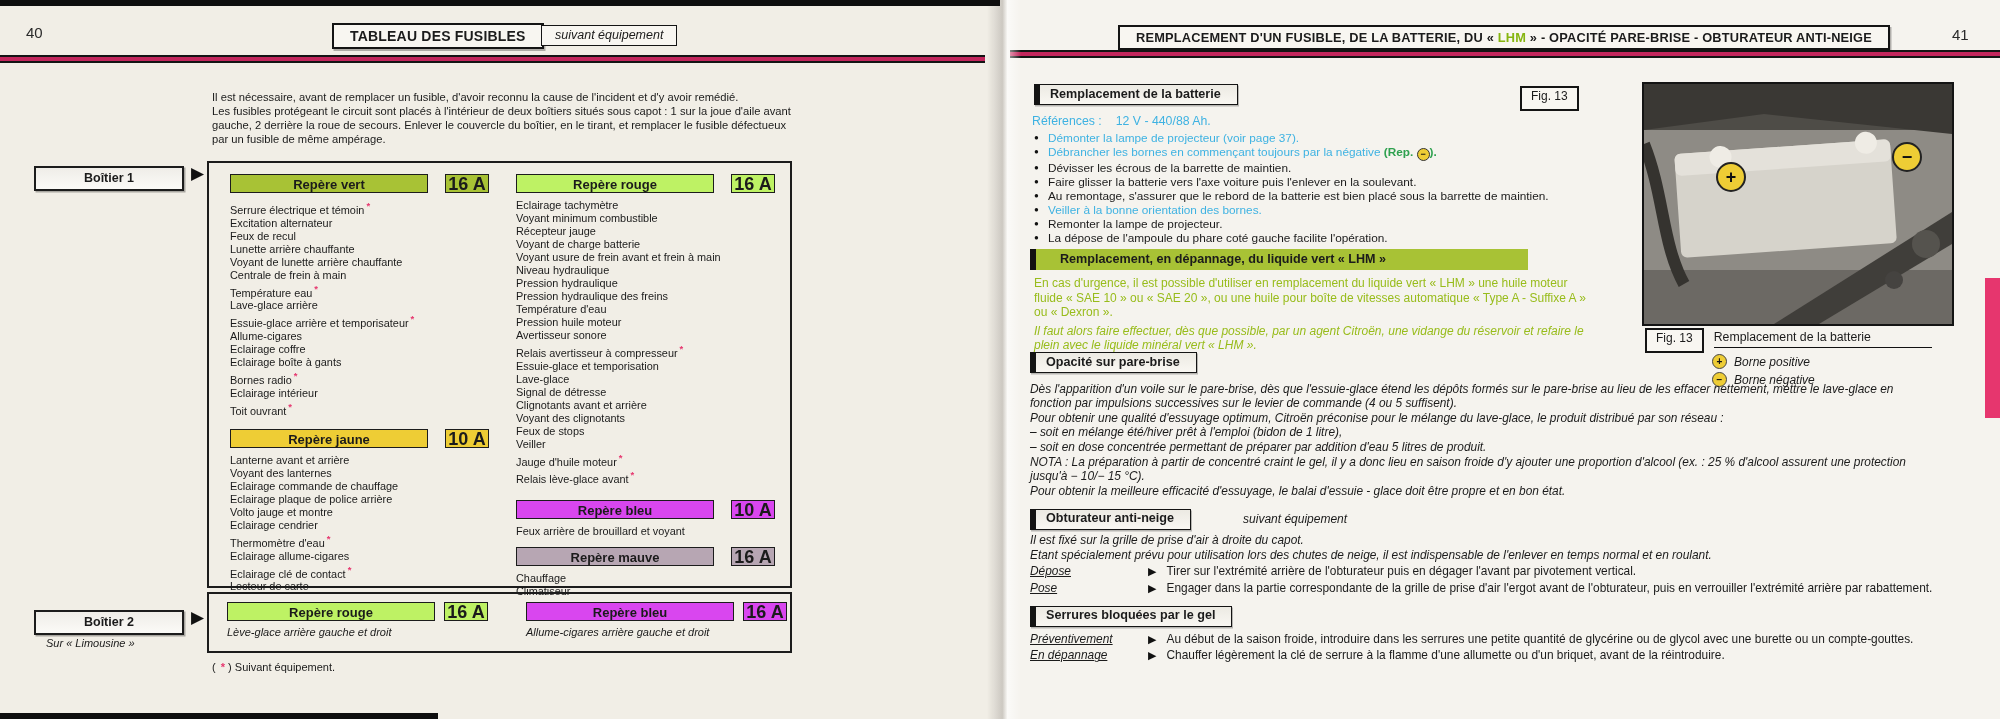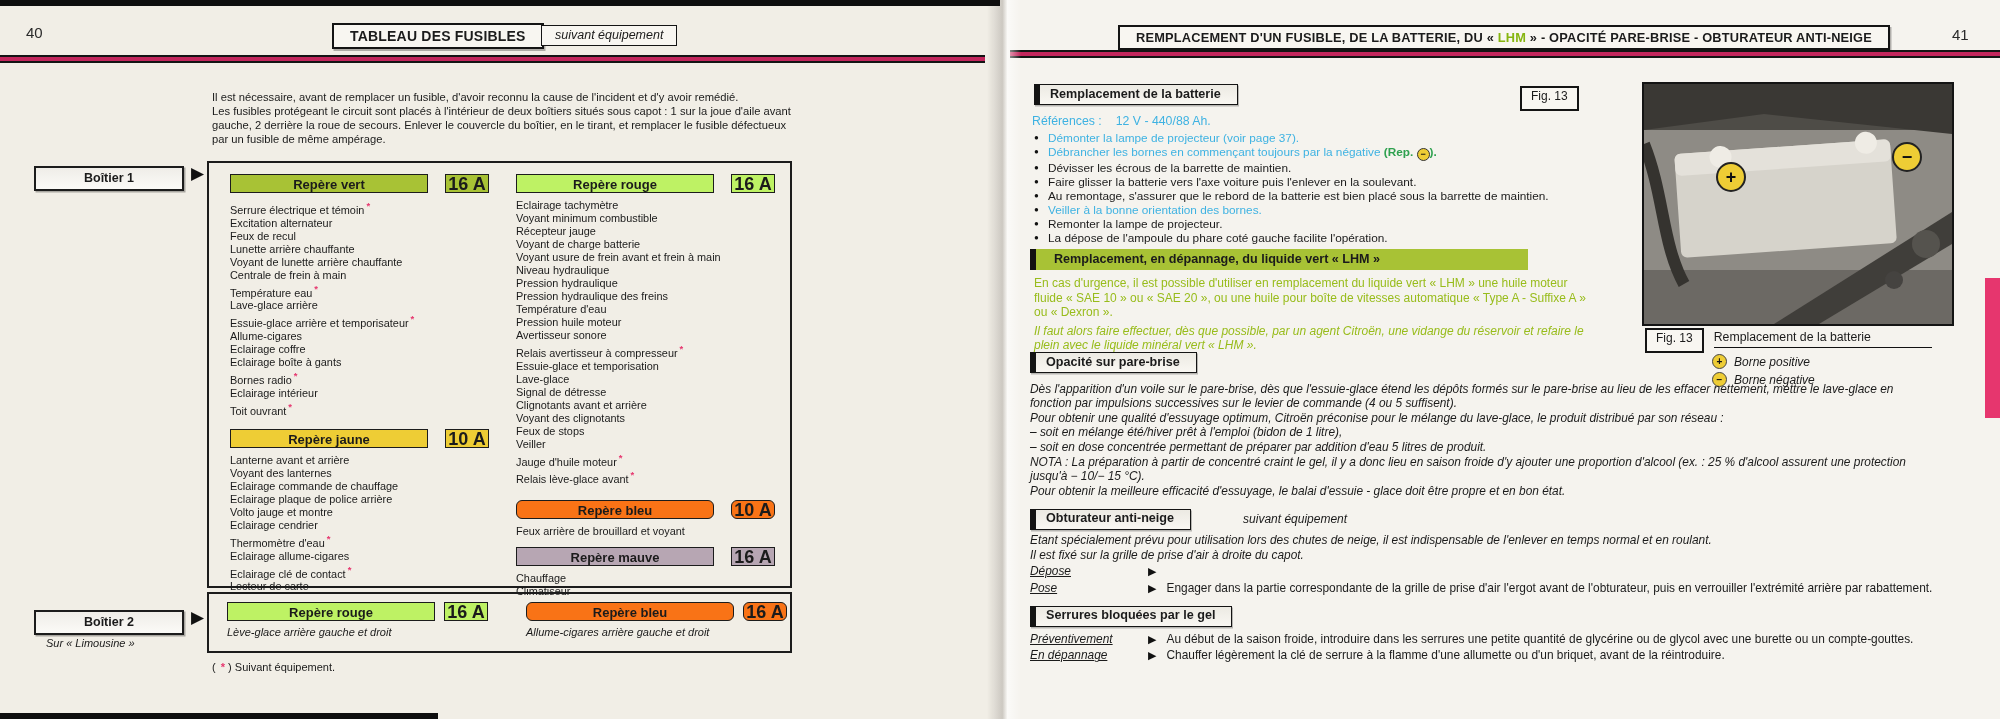--- a/index.html
+++ b/index.html
@@ -32,21 +32,21 @@
   .bsub{position:absolute;font-style:italic;font-size:11px;}
 
   .fusebox{position:absolute;border:2px solid #1c1c1c;background:transparent;}
   .box1{left:207px;top:161px;width:585px;height:427px;display:flex;gap:24px;padding:11px 0 0 21px;box-sizing:border-box;}
   .box2{left:207px;top:592px;width:585px;height:61px;display:flex;gap:38px;padding:8px 0 0 18px;box-sizing:border-box;}
   .fcol{width:262px;flex:none;}
   .fuse-hdr-row{display:flex;gap:17px;margin-bottom:6px;}
   .fuse-hdr{flex:0 0 198px;height:19px;line-height:19px;text-align:center;font-weight:700;font-size:13px;border:1px solid #1c1c1c;box-sizing:border-box;}
   .fuse-amp{width:44px;height:19px;line-height:19px;text-align:center;font-weight:700;font-size:18px;border:1px solid #1c1c1c;box-sizing:border-box;flex:none;}
   .bg-green{background:#a8c235;} .bg-yellow{background:#eecd35;} .bg-red{background:#bef264;text-align:center;}
-  .bg-cyan{background:#f97316;border-radius:6px;} .bg-mauve{background:#b7a6b3;}
+  .bg-cyan{background:#d946ef;} .bg-mauve{background:#b7a6b3;}
   .fuse-item{font-size:10.9px;line-height:13px;}
   .gap16{margin-top:12px;} .gap14{margin-top:14px;} .gap10{margin-top:9px;}
   .star{color:#e6366e;font-weight:700;font-size:9.5px;vertical-align:super;margin-left:2px;}
   .b2cell .fuse-hdr{flex-basis:208px;}
   .b2cell .fuse-hdr-row{gap:9px;margin-bottom:5px;}
   .b2cap{font-style:italic;font-size:11px;}
   .footnote{position:absolute;left:212px;top:661px;font-size:11px;}
 
   
   .hdrbox{display:inline-block;border:1.5px solid #141414;border-left:6px solid #141414;
@@ -57,21 +57,21 @@
   .refs{font-size:12.3px;color:#3eb2e2;}
   .refs b{font-weight:400;margin-left:14px;}
   .bullets{width:600px;}
   .bullet-row{display:flex;align-items:flex-start;line-height:14px;font-size:11.8px;}
   .bullet-dot{width:14px;flex:none;font-size:8px;line-height:14px;color:#111;}
   .blue{color:#3eb2e2;} .black{color:#1b1b1b;}
   .rep-txt{color:#2fa14f;font-weight:700;}
   .mini-badge{display:inline-flex;width:11px;height:11px;border-radius:50%;background:#eecd35;border:1px solid #333;
               align-items:center;justify-content:center;font-size:9px;font-weight:700;color:#111;vertical-align:-1px;}
   .lhm-bar{position:absolute;left:1030px;top:249px;width:498px;height:21px;background:#a8c235;border-left:6px solid #111;
-           font-weight:700;font-size:12.6px;line-height:21px;padding-left:18px;box-sizing:border-box;white-space:nowrap;}
+           font-weight:700;font-size:12.6px;line-height:21px;padding-left:24px;box-sizing:border-box;white-space:nowrap;}
   .lhm-para{position:absolute;left:1034px;top:276px;font-size:12px;line-height:14.6px;color:#98bc1b;white-space:pre-line;}
   .lhm-warn{position:absolute;left:1034px;top:324px;font-size:12px;line-height:14px;color:#98bc1b;font-style:italic;white-space:pre-line;}
 
   .photo{position:absolute;left:1642px;top:82px;width:308px;height:240px;border:2px solid #141414;background:#97948e;}
   .photo svg{display:block;}
   .photo-badge{position:absolute;width:26px;height:26px;border-radius:50%;background:#eecd35;border:2px solid #222;
                display:flex;align-items:center;justify-content:center;font-size:18px;font-weight:700;color:#111;}
   .figcap-row{position:absolute;left:1645px;top:328px;display:flex;align-items:flex-start;}
   .figtitle{margin-left:10px;font-size:12.3px;padding:2px 0 3px;border-bottom:1.5px solid #111;width:218px;}
   .legend{position:absolute;left:1712px;top:354px;}
@@ -333,28 +333,29 @@
         <p class="para">NOTA : La préparation à partir de concentré craint le gel, il y a donc lieu en saison froide d'y ajouter une proportion d'alcool (ex. : 25 % d'alcool assurent une protection
 jusqu'à  − 10/− 15 °C).</p>
         <p class="para">Pour obtenir la meilleure efficacité d'essuyage, le balai d'essuie - glace doit être propre et en bon état.</p>
     </div>
 
     <div class="sec-row">
       <span class="hdrbox">Obturateur anti-neige</span>
       <span class="sec-note">suivant équipement</span>
     </div>
     <div class="mt4">
-      <p class="para intro-line">Etant spécialement prévu pour utilisation lors des chutes de neige, il est indispensable de l'enlever en temps normal et en roulant.</p>
-        <p class="para intro-line">Il est fixé sur la grille de prise d'air à droite du capot.</p>
+      <p class="para intro-line">Il est fixé sur la grille de prise d'air à droite du capot.</p>
+        <p class="para intro-line">Etant spécialement prévu pour utilisation lors des chutes de neige, il est indispensable de l'enlever en temps normal et en roulant.</p>
     </div>
     <div>
 
         <div class="label-row">
           <span class="row-label">Dépose</span>
           <span class="row-arrow">▶</span>
+          <span class="row-text">Tirer sur l'extrémité arrière de l'obturateur puis en dégager l'avant par pivotement vertical.</span>
         </div>
 
         <div class="label-row">
           <span class="row-label">Pose</span>
           <span class="row-arrow">▶</span>
           <span class="row-text">Engager dans la partie correspondante de la grille de prise d'air l'ergot avant de l'obturateur, puis en verrouiller l'extrémité arrière par rabattement.</span>
         </div>
 
     </div>
 

